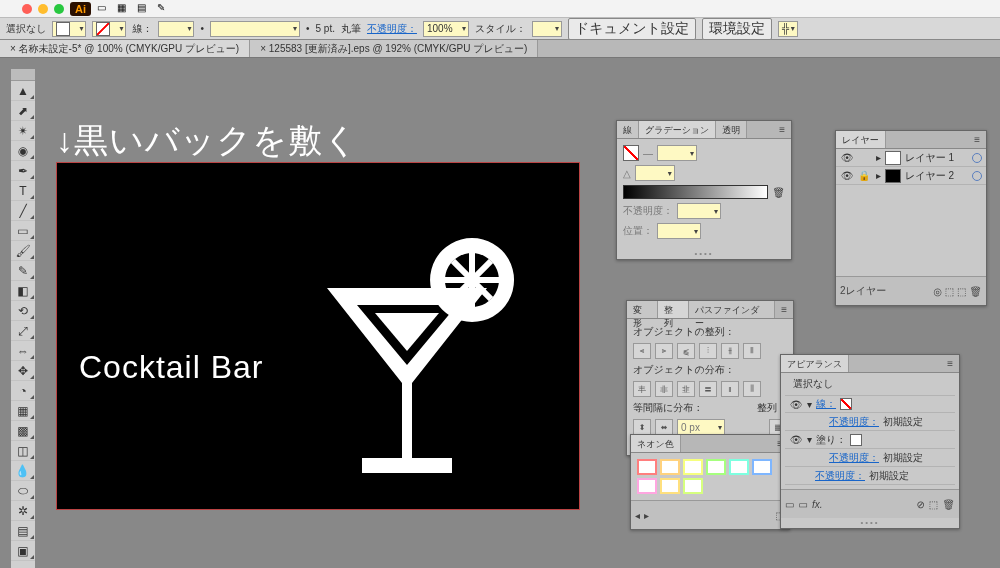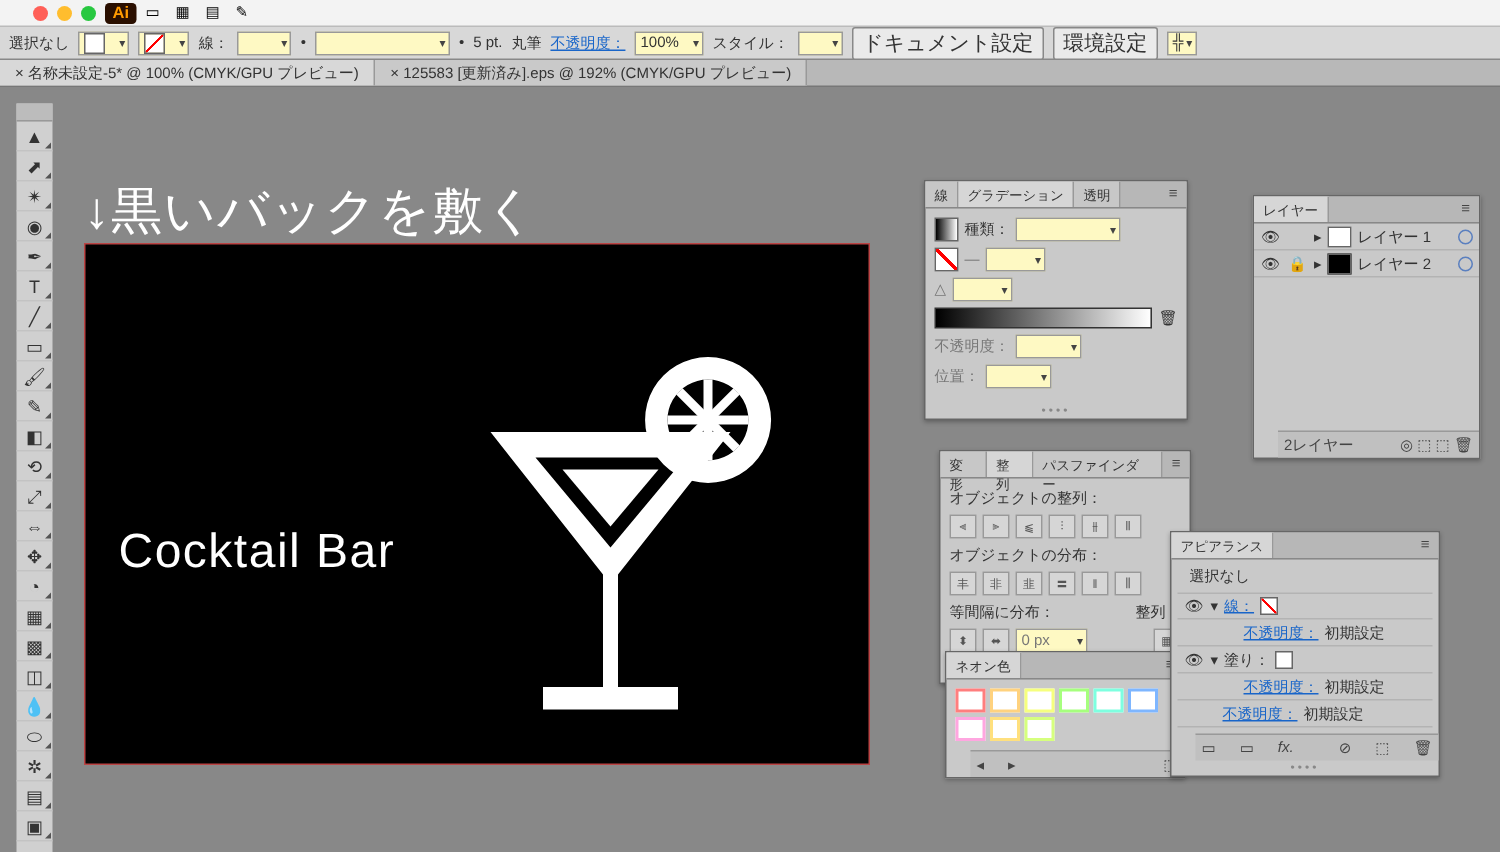--- a/index.html
+++ b/index.html
@@ -42,21 +42,21 @@
 .artlabel { position: absolute; left: 56px; top: 118px; font-size: 34px; color: #ffffff; letter-spacing: 1px; }
 .cocktail-text { position: absolute; left: 22px; top: 186px; color: #fff; font-size: 32px; font-family: "Helvetica Neue", Arial, sans-serif; font-weight: 300; letter-spacing: 1px; }
 
 
 .panel { position: absolute; background: #c9c9c9; border: 1px solid #666; box-shadow: 0 1px 3px rgba(0,0,0,.3); }
 .panel .p-tabs { height: 18px; background: #b7b7b7; display: flex; border-bottom: 1px solid #888; }
 .panel .p-tab { font-size: 9px; padding: 3px 6px; color: #333; background: #c7c7c7; border-right: 1px solid #999; }
 .panel .p-tab.active { background: #d6d6d6; }
 .panel .p-menu { margin-left: auto; padding: 3px 6px; font-size: 10px; color: #444; }
 .panel .p-body { padding: 6px; color: #333; font-size: 10px; }
-.panel .p-foot { height: 18px; border-top: 1px solid #999; background: #c0c0c0; display: flex; align-items: center; gap: 16px; padding: 0 4px; justify-content: flex-end; margin-left: 16px; }
+.panel .p-foot { height: 29px; border-top: 1px solid #999; background: #c0c0c0; display: flex; align-items: center; gap: 4px; padding: 0 4px; justify-content: flex-end; }
 .panel .p-foot span { font-size: 10px; color: #444; }
 .row { display: flex; align-items: center; gap: 4px; margin-bottom: 4px; }
 .mini-sw { width: 16px; height: 16px; border: 1px solid #666; background: #fff; display: inline-block; }
 .mini-sw.none::before { content: ""; display: block; width: 100%; height: 100%; background: linear-gradient(45deg, transparent 44%, red 45%, red 55%, transparent 56%); }
 .grad-bar { height: 14px; background: linear-gradient(to right, #000, #fff); border: 1px solid #333; flex: 1; }
 .grey { color: #777; }
 
 
 .layer-row { display: flex; align-items: center; height: 18px; border-bottom: 1px solid #b3b3b3; gap: 4px; padding: 0 4px; }
 .eye { width: 14px; text-align: center; }
@@ -180,25 +180,20 @@
 
 <div class="panel" style="left:616px; top:120px; width:176px;">
   <div class="p-tabs">
     <div class="p-tab">線</div>
     <div class="p-tab active">グラデーション</div>
     <div class="p-tab">透明</div>
     <div class="p-menu">≡</div>
   </div>
   <div class="p-body">
     <div class="row">
-        <span class="mini-sw" style="background:linear-gradient(90deg,#000,#fff)"></span>
-      <span>種類：</span>
-      <span class="dd" style="width:70px"></span>
-      </div>
-    <div class="row">
         <span class="mini-sw none"></span>
       <span class="grey">—</span>
       <span class="dd grey" style="width:40px"></span>
       </div>
     <div class="row">
         <span class="grey">△</span>
       <span class="dd grey" style="width:40px"></span>
       </div>
     <div class="row">
         <div class="grad-bar"></div>

